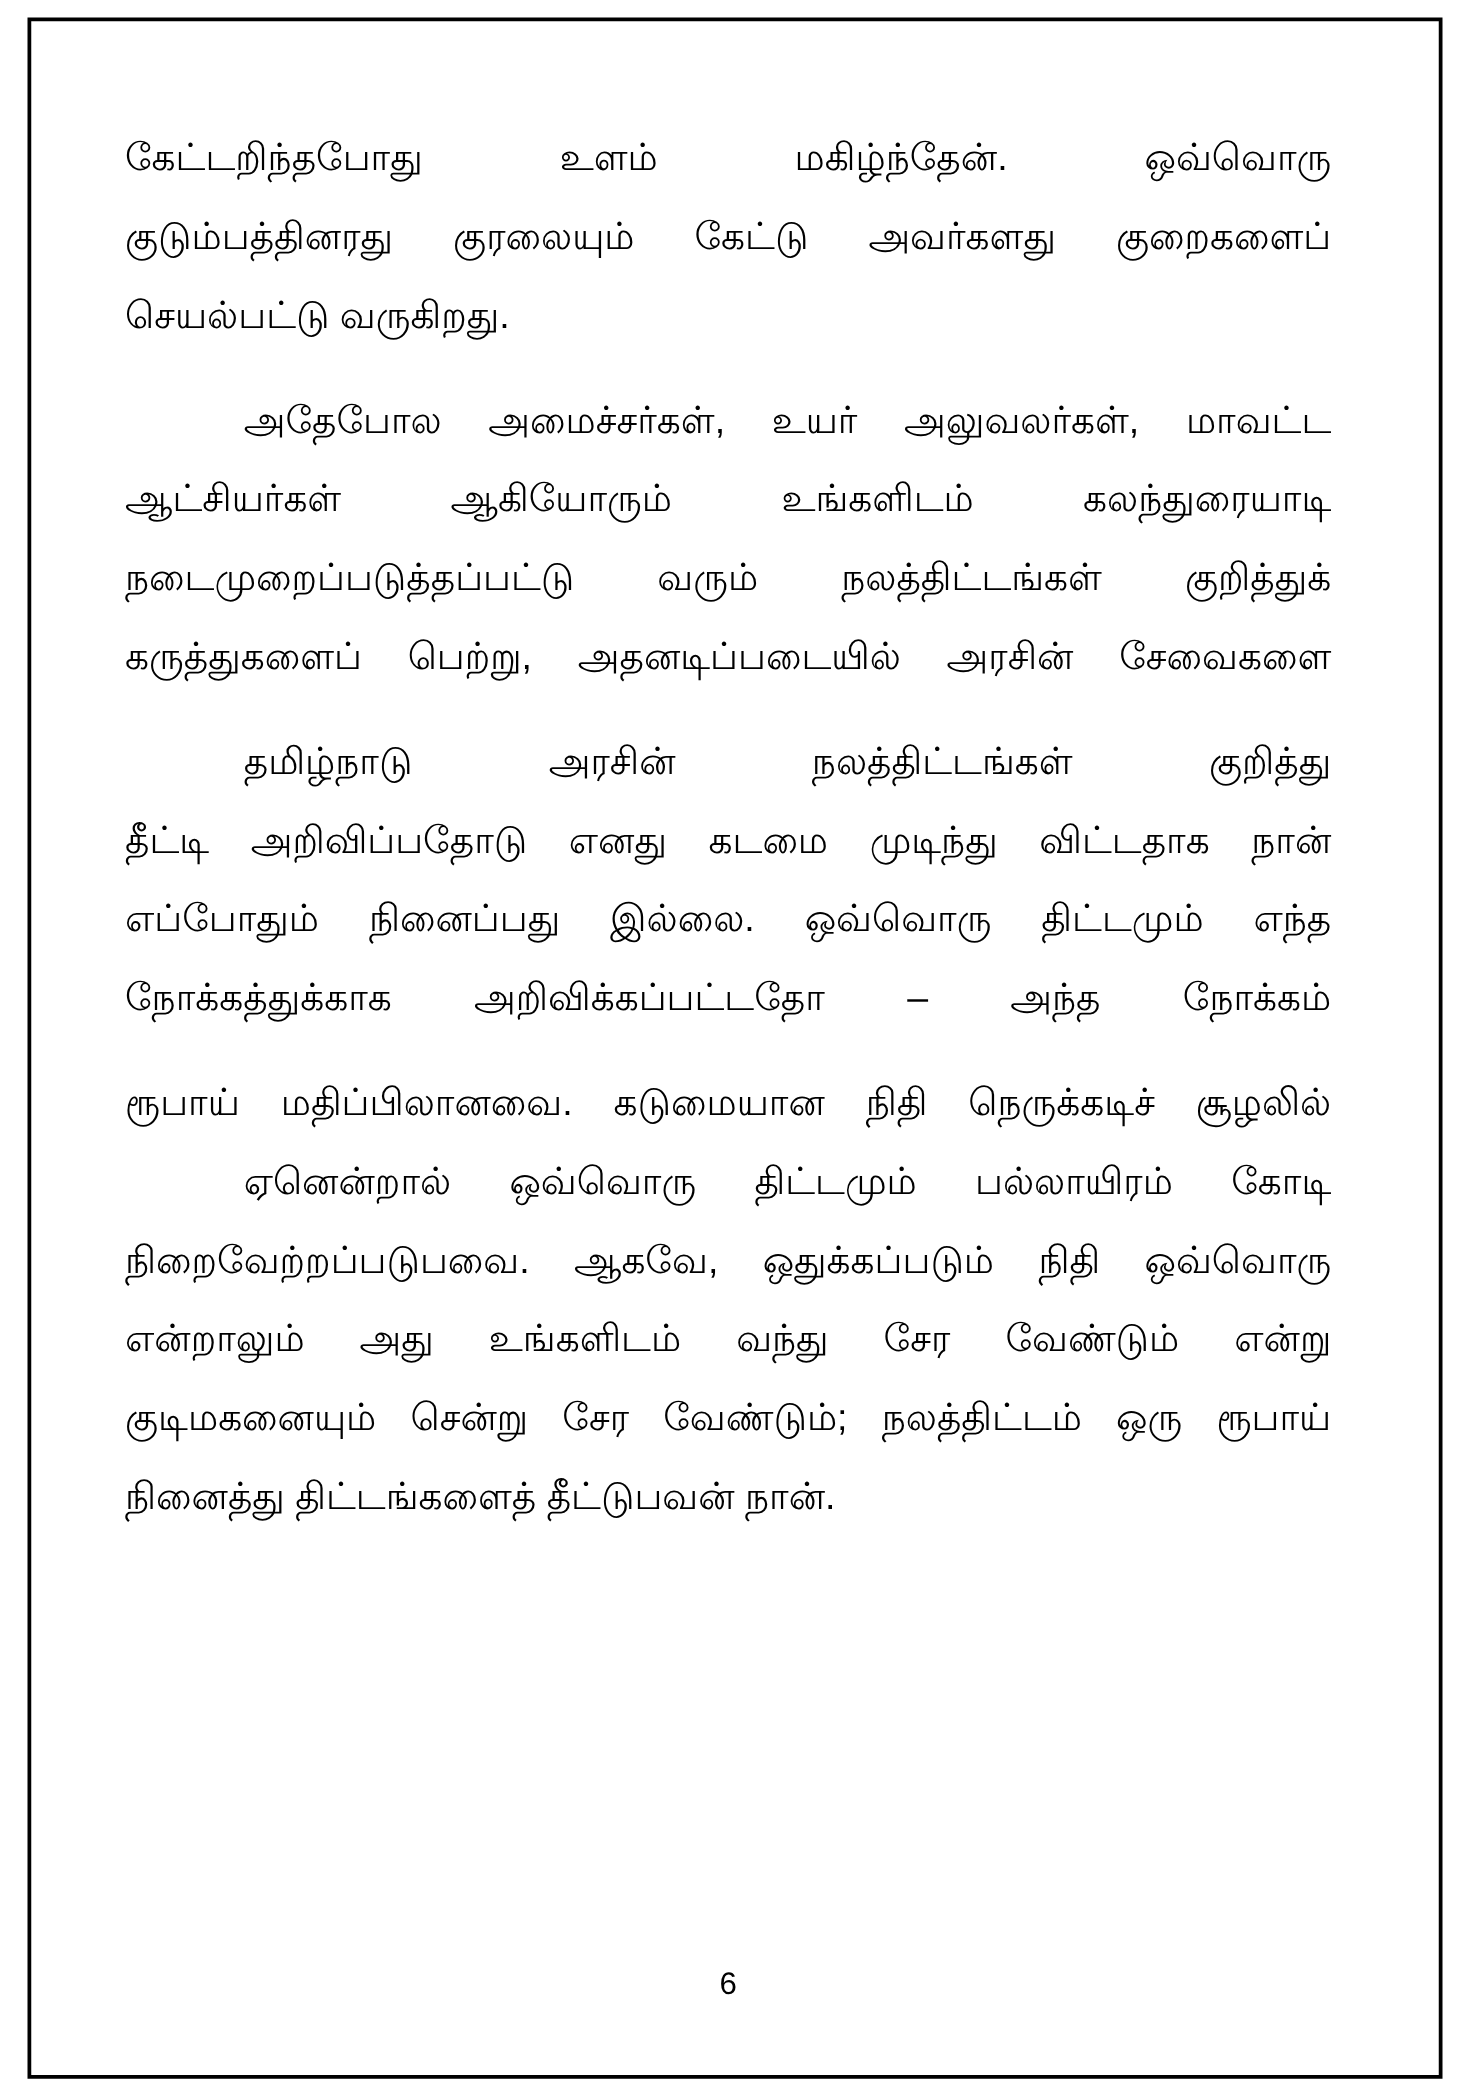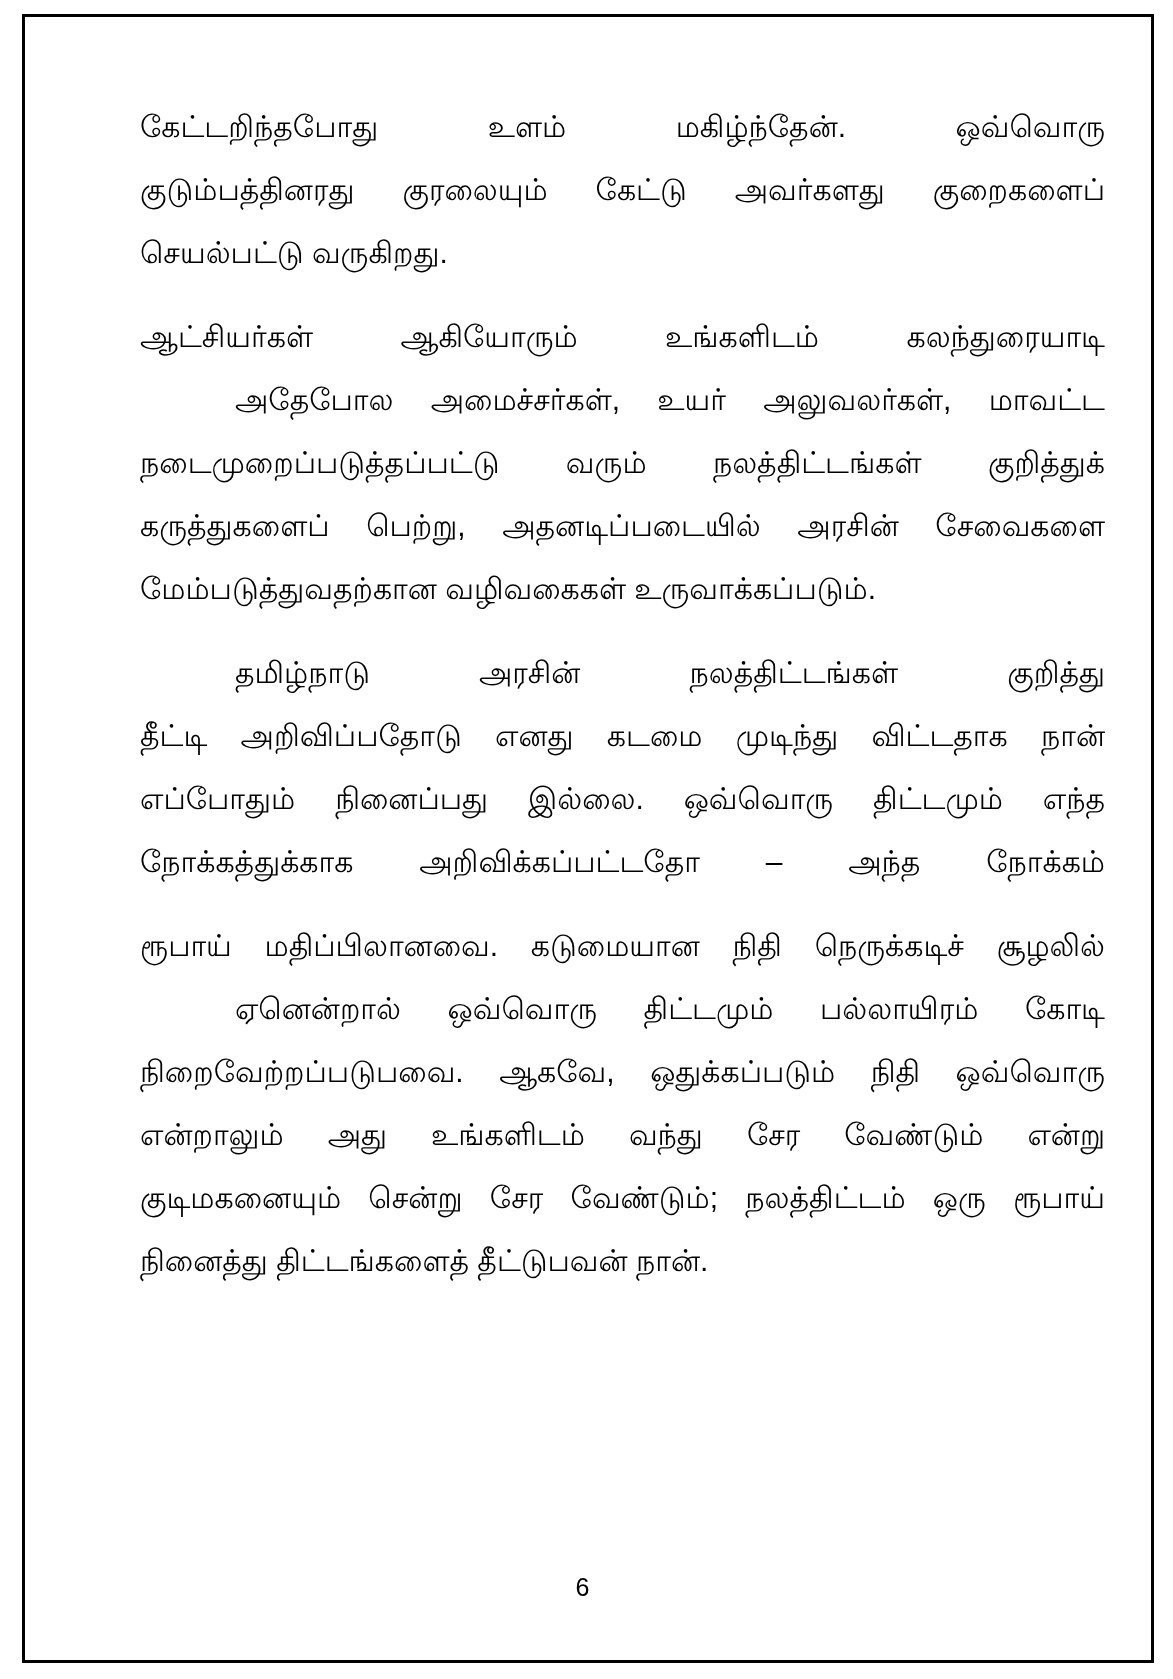--- a/index.html
+++ b/index.html
@@ -23,21 +23,20 @@
     height: 1649px;
     border: 3px solid #000000;
     box-sizing: border-box;
   }
   .content {
     position: absolute;
     left: 100px;
     top: 95px;
     width: 965px;
     color: #000000;
-    margin-left: 40px;
   }
   .paragraph {
     margin: 0 0 21px 0;
   }
   .line {
     font-size: 30px;
     line-height: 63px;
     height: 63px;
     white-space: nowrap;
     text-align: justify;
@@ -74,25 +73,24 @@
 
   <div class="content">
 
     <div class="paragraph">
       <div class="line">கேட்டறிந்தபோது உளம் மகிழ்ந்தேன். ஒவ்வொரு</div>
       <div class="line">குடும்பத்தினரது குரலையும் கேட்டு அவர்களது குறைகளைப்</div>
       <div class="line last">செயல்பட்டு வருகிறது.</div>
     </div>
 
     <div class="paragraph">
+      <div class="line indent">அதேபோல அமைச்சர்கள், உயர் அலுவலர்கள், மாவட்ட</div>
       <div class="line">ஆட்சியர்கள் ஆகியோரும் உங்களிடம் கலந்துரையாடி</div>
-      <div class="line indent">அதேபோல அமைச்சர்கள், உயர் அலுவலர்கள், மாவட்ட</div>
       <div class="line">நடைமுறைப்படுத்தப்பட்டு வரும் நலத்திட்டங்கள் குறித்துக்</div>
       <div class="line">கருத்துகளைப் பெற்று, அதனடிப்படையில் அரசின் சேவைகளை</div>
-      <div class="line last">மேம்படுத்துவதற்கான வழிவகைகள் உருவாக்கப்படும்.</div>
     </div>
 
     <div class="paragraph">
       <div class="line indent">தமிழ்நாடு அரசின் நலத்திட்டங்கள் குறித்து</div>
       <div class="line">தீட்டி அறிவிப்பதோடு எனது கடமை முடிந்து விட்டதாக நான்</div>
       <div class="line">எப்போதும் நினைப்பது இல்லை. ஒவ்வொரு திட்டமும் எந்த</div>
       <div class="line">நோக்கத்துக்காக அறிவிக்கப்பட்டதோ – அந்த நோக்கம்</div>
     </div>
 
     <div class="paragraph">

